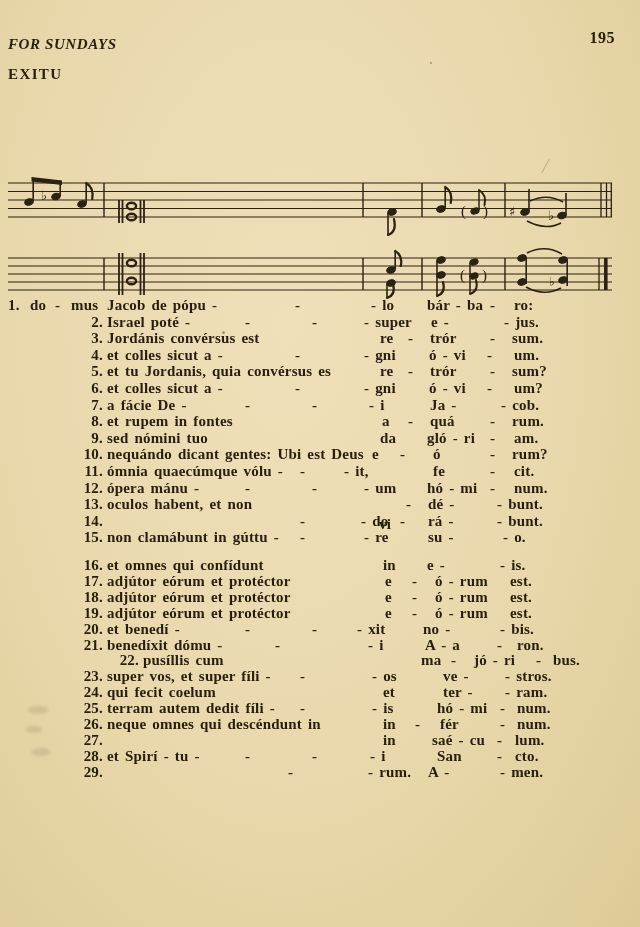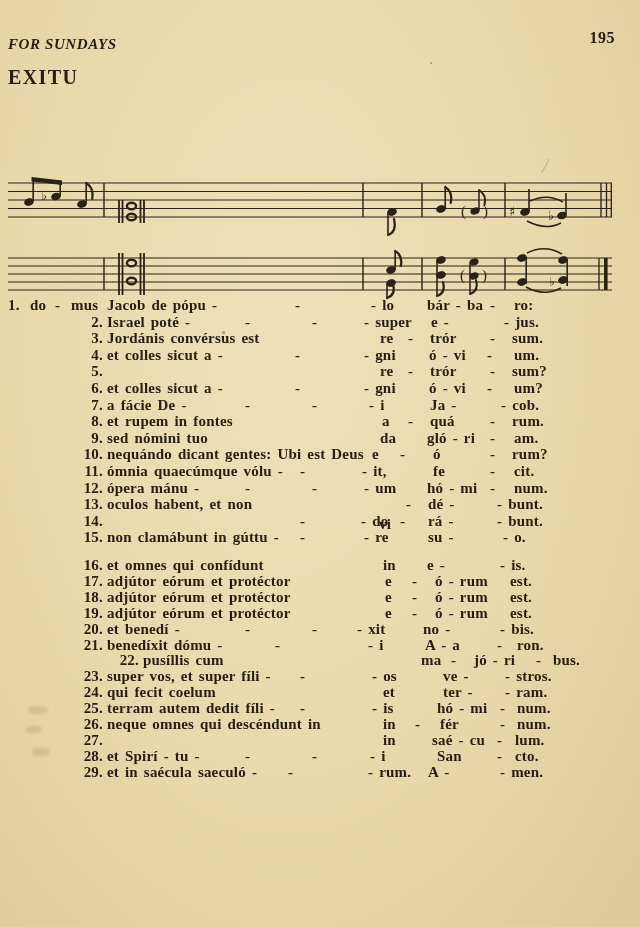--- a/index.html
+++ b/index.html
@@ -5,21 +5,21 @@
   html,body{margin:0;padding:0;}
   body{width:640px;height:927px;position:relative;overflow:hidden;
        font-family:"Liberation Serif",serif;}
   .page{position:absolute;inset:0;
     background:radial-gradient(ellipse at 45% 35%, #efe0ba 0%, #e9d8ab 55%, #ddca96 100%);
     color:#271d10;}
   .running-header{position:absolute;left:8px;top:36px;font-size:15px;
     font-weight:700;font-style:italic;letter-spacing:.6px;}
   .page-number{position:absolute;top:29px;left:583px;width:32px;text-align:right;
     font-size:16px;font-weight:700;letter-spacing:.5px;}
-  .page-title{position:absolute;left:8px;top:66px;font-size:20px;
+  .page-title{position:absolute;left:8px;top:66px;font-size:15px;
     letter-spacing:1.4px;font-weight:600;}
   svg.staff{position:absolute;left:0;pointer-events:none;}
   #staff1{top:160px;}
   #staff2{top:240px;}
   #verses{position:absolute;inset:0;}
   .vrow{position:absolute;left:0;width:640px;height:17px;line-height:17px;
     font-size:15px;font-weight:700;letter-spacing:.2px;word-spacing:2px;white-space:pre;}
   .vrow span{position:absolute;top:0;}
   .vnum{left:0;width:103px;text-align:right;}
   .ghost{position:absolute;background:#4a3a22;opacity:.12;filter:blur(1.5px);border-radius:40%;}
@@ -153,45 +153,45 @@
       <line x1="599" y1="18" x2="599" y2="50" stroke-width="1.3"></line>
       <rect x="604" y="18" width="3.6" height="32" stroke="none"></rect>
     </g>
   </svg>
 
   <div id="verses">
       <div class="vrow" style="top: 297px;"><span style="left: 8px;">1.</span><span style="left: 30px;">do</span><span style="left: 55px;">-</span><span style="left: 71px;">mus</span><span style="left: 107px;">Jacob de pópu -</span><span style="left: 295px;">-</span><span style="left: 371px;">- lo</span><span style="left: 427px;">bár - ba</span><span style="left: 490px;">-</span><span style="left: 514px;">ro:</span></div>
       <div class="vrow" style="top: 313.6px;"><span class="vnum">2.</span><span style="left: 107px;">Israel poté -</span><span style="left: 245px;">-</span><span style="left: 312px;">-</span><span style="left: 364px;">- super</span><span style="left: 431px;">e -</span><span style="left: 504px;">- jus.</span></div>
       <div class="vrow" style="top: 330.2px;"><span class="vnum">3.</span><span style="left: 107px;">Jordánis convérsus est</span><span style="left: 380px;">re</span><span style="left: 408px;">-</span><span style="left: 430px;">trór</span><span style="left: 490px;">-</span><span style="left: 512px;">sum.</span></div>
       <div class="vrow" style="top: 346.8px;"><span class="vnum">4.</span><span style="left: 107px;">et colles sicut a -</span><span style="left: 295px;">-</span><span style="left: 364px;">- gni</span><span style="left: 429px;">ó - vi</span><span style="left: 487px;">-</span><span style="left: 514px;">um.</span></div>
-      <div class="vrow" style="top: 363.4px;"><span class="vnum">5.</span><span style="left: 380px;">re</span><span style="left: 408px;">-</span><span style="left: 430px;">trór</span><span style="left: 490px;">-</span><span style="left: 512px;">sum?</span></div>
+      <div class="vrow" style="top: 363.4px;"><span class="vnum">5.</span><span style="left: 107px;">et tu Jordanis, quia convérsus es</span><span style="left: 380px;">re</span><span style="left: 408px;">-</span><span style="left: 430px;">trór</span><span style="left: 490px;">-</span><span style="left: 512px;">sum?</span></div>
       <div class="vrow" style="top: 380px;"><span class="vnum">6.</span><span style="left: 107px;">et colles sicut a -</span><span style="left: 295px;">-</span><span style="left: 364px;">- gni</span><span style="left: 429px;">ó - vi</span><span style="left: 487px;">-</span><span style="left: 514px;">um?</span></div>
       <div class="vrow" style="top: 396.6px;"><span class="vnum">7.</span><span style="left: 107px;">a fácie De -</span><span style="left: 245px;">-</span><span style="left: 312px;">-</span><span style="left: 369px;">- i</span><span style="left: 430px;">Ja -</span><span style="left: 501px;">- cob.</span></div>
       <div class="vrow" style="top: 413.2px;"><span class="vnum">8.</span><span style="left: 107px;">et rupem in fontes</span><span style="left: 382px;">a</span><span style="left: 408px;">-</span><span style="left: 430px;">quá</span><span style="left: 490px;">-</span><span style="left: 512px;">rum.</span></div>
       <div class="vrow" style="top: 429.8px;"><span class="vnum">9.</span><span style="left: 107px;">sed nómini tuo</span><span style="left: 380px;">da</span><span style="left: 427px;">gló - ri</span><span style="left: 490px;">-</span><span style="left: 514px;">am.</span></div>
       <div class="vrow" style="top: 446.4px;"><span class="vnum">10.</span><span style="left: 107px;">nequándo dicant gentes: Ubi est Deus</span><span style="left: 372px;">e</span><span style="left: 400px;">-</span><span style="left: 433px;">ó</span><span style="left: 490px;">-</span><span style="left: 512px;">rum?</span></div>
-      <div class="vrow" style="top: 463px;"><span class="vnum">11.</span><span style="left: 107px;">ómnia quaecúmque vólu -</span><span style="left: 300px;">-</span><span style="left: 362px;">- it,</span><span style="left: 433px;">fe</span><span style="left: 490px;">-</span><span style="left: 514px;">cit.</span></div>
+      <div class="vrow" style="top: 463px;"><span class="vnum">11.</span><span style="left: 107px;">ómnia quaecúmque vólu -</span><span style="left: 300px;">-</span><span style="left: 344px;">- it,</span><span style="left: 433px;">fe</span><span style="left: 490px;">-</span><span style="left: 514px;">cit.</span></div>
       <div class="vrow" style="top: 479.6px;"><span class="vnum">12.</span><span style="left: 107px;">ópera mánu -</span><span style="left: 245px;">-</span><span style="left: 312px;">-</span><span style="left: 364px;">- um</span><span style="left: 427px;">hó - mi</span><span style="left: 490px;">-</span><span style="left: 514px;">num.</span></div>
       <div class="vrow" style="top: 496.2px;"><span class="vnum">13.</span><span style="left: 107px;">oculos habent, et non</span><span style="left: 379px; margin-top: 20px;">vi</span><span style="left: 406px;">-</span><span style="left: 428px;">dé -</span><span style="left: 497px;">- bunt.</span></div>
       <div class="vrow" style="top: 512.8px;"><span class="vnum">14.</span><span style="left: 300px;">-</span><span style="left: 361px;">- do</span><span style="left: 400px;">-</span><span style="left: 428px;">rá -</span><span style="left: 497px;">- bunt.</span></div>
       <div class="vrow" style="top: 529.4px;"><span class="vnum">15.</span><span style="left: 107px;">non clamábunt in gúttu -</span><span style="left: 300px;">-</span><span style="left: 364px;">- re</span><span style="left: 428px;">su -</span><span style="left: 503px;">- o.</span></div>
       <div class="vrow" style="top: 557px;"><span class="vnum">16.</span><span style="left: 107px;">et omnes qui confídunt</span><span style="left: 383px;">in</span><span style="left: 427px;">e -</span><span style="left: 500px;">- is.</span></div>
       <div class="vrow" style="top: 572.9px;"><span class="vnum">17.</span><span style="left: 107px;">adjútor eórum et protéctor</span><span style="left: 385px;">e</span><span style="left: 412px;">-</span><span style="left: 435px;">ó - rum</span><span style="left: 510px;">est.</span></div>
       <div class="vrow" style="top: 588.8px;"><span class="vnum">18.</span><span style="left: 107px;">adjútor eórum et protéctor</span><span style="left: 385px;">e</span><span style="left: 412px;">-</span><span style="left: 435px;">ó - rum</span><span style="left: 510px;">est.</span></div>
       <div class="vrow" style="top: 604.7px;"><span class="vnum">19.</span><span style="left: 107px;">adjútor eórum et protéctor</span><span style="left: 385px;">e</span><span style="left: 412px;">-</span><span style="left: 435px;">ó - rum</span><span style="left: 510px;">est.</span></div>
       <div class="vrow" style="top: 620.6px;"><span class="vnum">20.</span><span style="left: 107px;">et benedí -</span><span style="left: 245px;">-</span><span style="left: 312px;">-</span><span style="left: 357px;">- xit</span><span style="left: 423px;">no -</span><span style="left: 500px;">- bis.</span></div>
       <div class="vrow" style="top: 636.5px;"><span class="vnum">21.</span><span style="left: 107px;">benedíxit dómu -</span><span style="left: 275px;">-</span><span style="left: 368px;">- i</span><span style="left: 425px;">A - a</span><span style="left: 497px;">-</span><span style="left: 517px;">ron.</span></div>
       <div class="vrow" style="top: 652.4px; margin-left: 36px;"><span class="vnum">22.</span><span style="left: 107px;">pusíllis cum</span><span style="left: 385px;">ma</span><span style="left: 415px;">-</span><span style="left: 438px;">jó - ri</span><span style="left: 500px;">-</span><span style="left: 517px;">bus.</span></div>
       <div class="vrow" style="top: 668.3px;"><span class="vnum">23.</span><span style="left: 107px;">super vos, et super fíli -</span><span style="left: 300px;">-</span><span style="left: 372px;">- os</span><span style="left: 443px;">ve -</span><span style="left: 505px;">- stros.</span></div>
       <div class="vrow" style="top: 684.2px;"><span class="vnum">24.</span><span style="left: 107px;">qui fecit coelum</span><span style="left: 383px;">et</span><span style="left: 443px;">ter -</span><span style="left: 505px;">- ram.</span></div>
       <div class="vrow" style="top: 700.1px;"><span class="vnum">25.</span><span style="left: 107px;">terram autem dedit fíli -</span><span style="left: 300px;">-</span><span style="left: 372px;">- is</span><span style="left: 437px;">hó - mi</span><span style="left: 500px;">-</span><span style="left: 517px;">num.</span></div>
       <div class="vrow" style="top: 716px;"><span class="vnum">26.</span><span style="left: 107px;">neque omnes qui descéndunt in</span><span style="left: 383px;">in</span><span style="left: 415px;">-</span><span style="left: 440px;">fér</span><span style="left: 500px;">-</span><span style="left: 517px;">num.</span></div>
       <div class="vrow" style="top: 731.9px;"><span class="vnum">27.</span><span style="left: 383px;">in</span><span style="left: 432px;">saé - cu</span><span style="left: 497px;">-</span><span style="left: 515px;">lum.</span></div>
       <div class="vrow" style="top: 747.8px;"><span class="vnum">28.</span><span style="left: 107px;">et Spirí - tu -</span><span style="left: 245px;">-</span><span style="left: 312px;">-</span><span style="left: 370px;">- i</span><span style="left: 437px;">San</span><span style="left: 497px;">-</span><span style="left: 515px;">cto.</span></div>
-      <div class="vrow" style="top: 763.7px;"><span class="vnum">29.</span><span style="left: 107px;">et in saécula saeculó -</span><span style="left: 288px;">-</span><span style="left: 368px;">- rum.</span><span style="left: 428px;">A -</span><span style="left: 500px;">- men.</span></div>
+      <div class="vrow" style="top: 763.7px;"><span class="vnum">29.</span><span style="left: 288px;">-</span><span style="left: 368px;">- rum.</span><span style="left: 428px;">A -</span><span style="left: 500px;">- men.</span></div>
     </div>
 
   <div class="ghost" style="left:28px;top:706px;width:20px;height:8px;"></div>
   <div class="ghost" style="left:26px;top:726px;width:16px;height:7px;"></div>
   <div class="ghost" style="left:32px;top:748px;width:18px;height:8px;"></div>
   <div class="speck" style="left:222px;top:331px;width:3px;height:3px;"></div>
   <div class="speck" style="left:430px;top:62px;width:2px;height:2px;"></div>
   <div class="scratch" style="left:545px;top:158px;"></div>
 </div>
 

